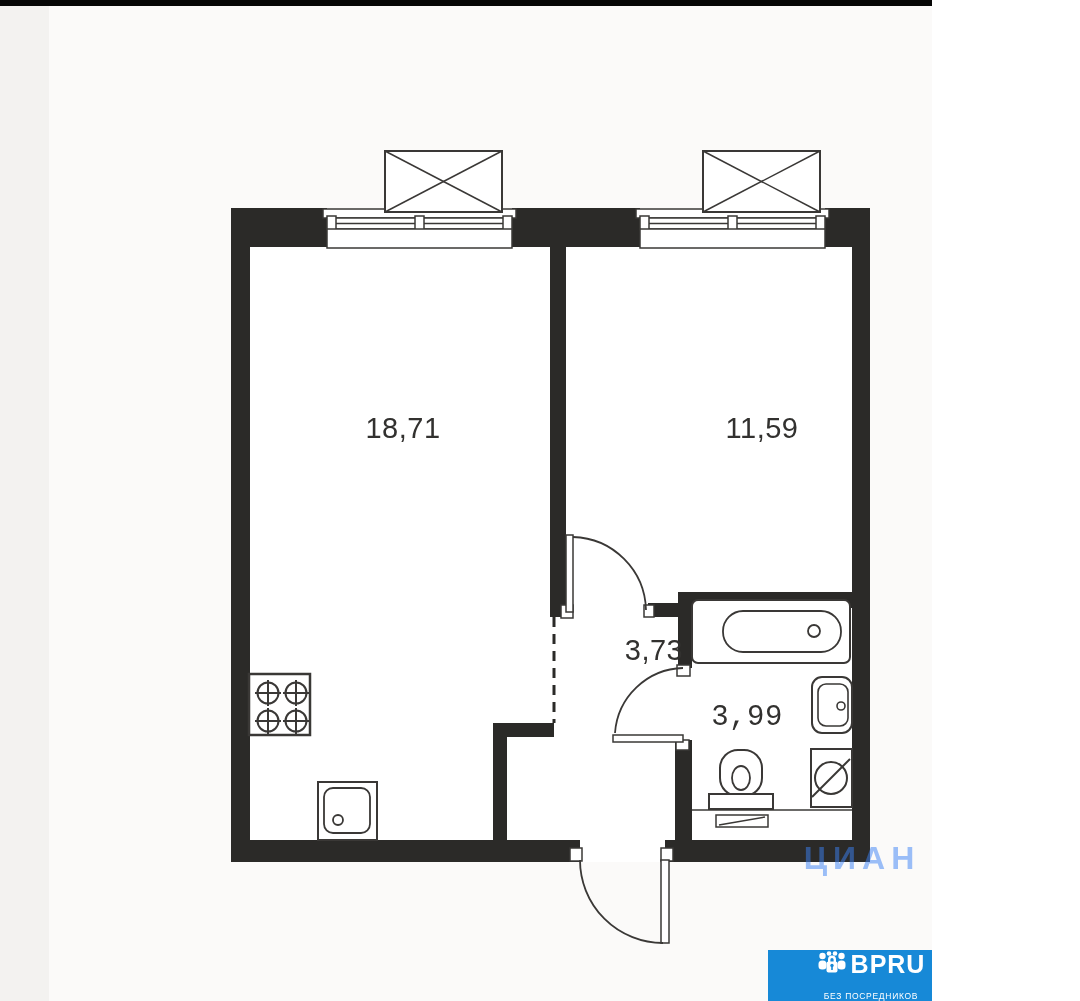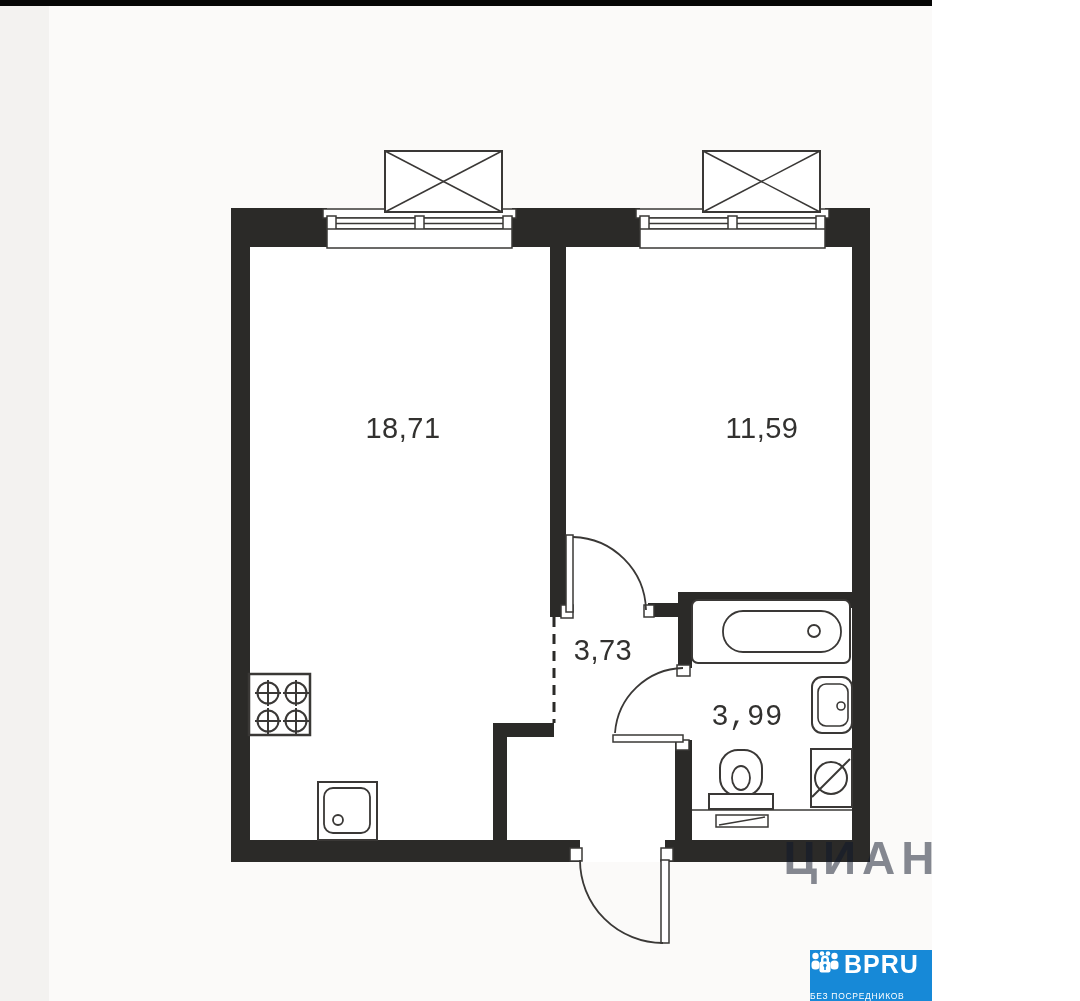--- a/index.html
+++ b/index.html
@@ -16,30 +16,30 @@
   .room-label{
     position:absolute;
     transform:translate(-50%,-50%);
     font-size:29px;font-weight:500;
     color:#32312f;letter-spacing:0.5px;
     white-space:nowrap;
   }
   .watermark{
     position:absolute;
     transform:translate(-50%,-50%);
-    font-size:46px;font-weight:700;
-    color:#0f172a;opacity:0.5;
+    font-size:32px;font-weight:700;
+    color:#3b82f6;opacity:0.5;
     letter-spacing:6px;white-space:nowrap;
   }
   .logo{
     position:absolute;right:0;bottom:0;
     width:122px;height:51px;
     background:#1789d7;
     display:flex;flex-direction:column;
-    justify-content:center;
+    align-items:center;justify-content:center;padding-left:42px;
   }
   .logo-row{display:flex;align-items:center;gap:4px;}
   .logo-brand{
     color:#ffffff;font-size:25px;font-weight:700;letter-spacing:1px;line-height:1;
   }
   .logo-tagline{
     color:#ffffff;font-size:8.5px;font-weight:400;letter-spacing:0.7px;
     margin-top:14px;line-height:1;white-space:nowrap;
   }
 </style>
@@ -184,21 +184,21 @@
 
     <g fill="#ffffff" stroke="#3a3836" stroke-width="2">
       <rect x="318" y="782" width="59" height="58"></rect>
       <rect x="324" y="788" width="46" height="45" rx="9" stroke-width="1.8"></rect>
       <circle cx="338" cy="820" r="5" stroke-width="1.8"></circle>
     </g>
   </svg>
 
   <div class="room-label" style="left:403px;top:428px;">18,71</div>
   <div class="room-label" style="left:746px;top:428px;margin-left:16px;">11,59</div>
-  <div class="room-label" style="left:603px;top:650px;">3,73</div>
+  <div class="room-label" style="left:654px;top:650px;">3,73</div>
   <div class="room-label" style="left:747px;top:717px;font-family:Liberation Mono, monospace;">3,99</div>
 
   <div class="watermark" style="left:862px;top:858px;">ЦИАН</div>
 
   <div class="logo">
     <div class="logo-row">
       <svg width="30" height="28" viewBox="0 0 30 28">
         <g fill="#ffffff">
           <circle cx="5.5" cy="6" r="3.2"></circle>
           <rect x="1.5" y="10.5" width="8" height="9" rx="3.5"></rect>

